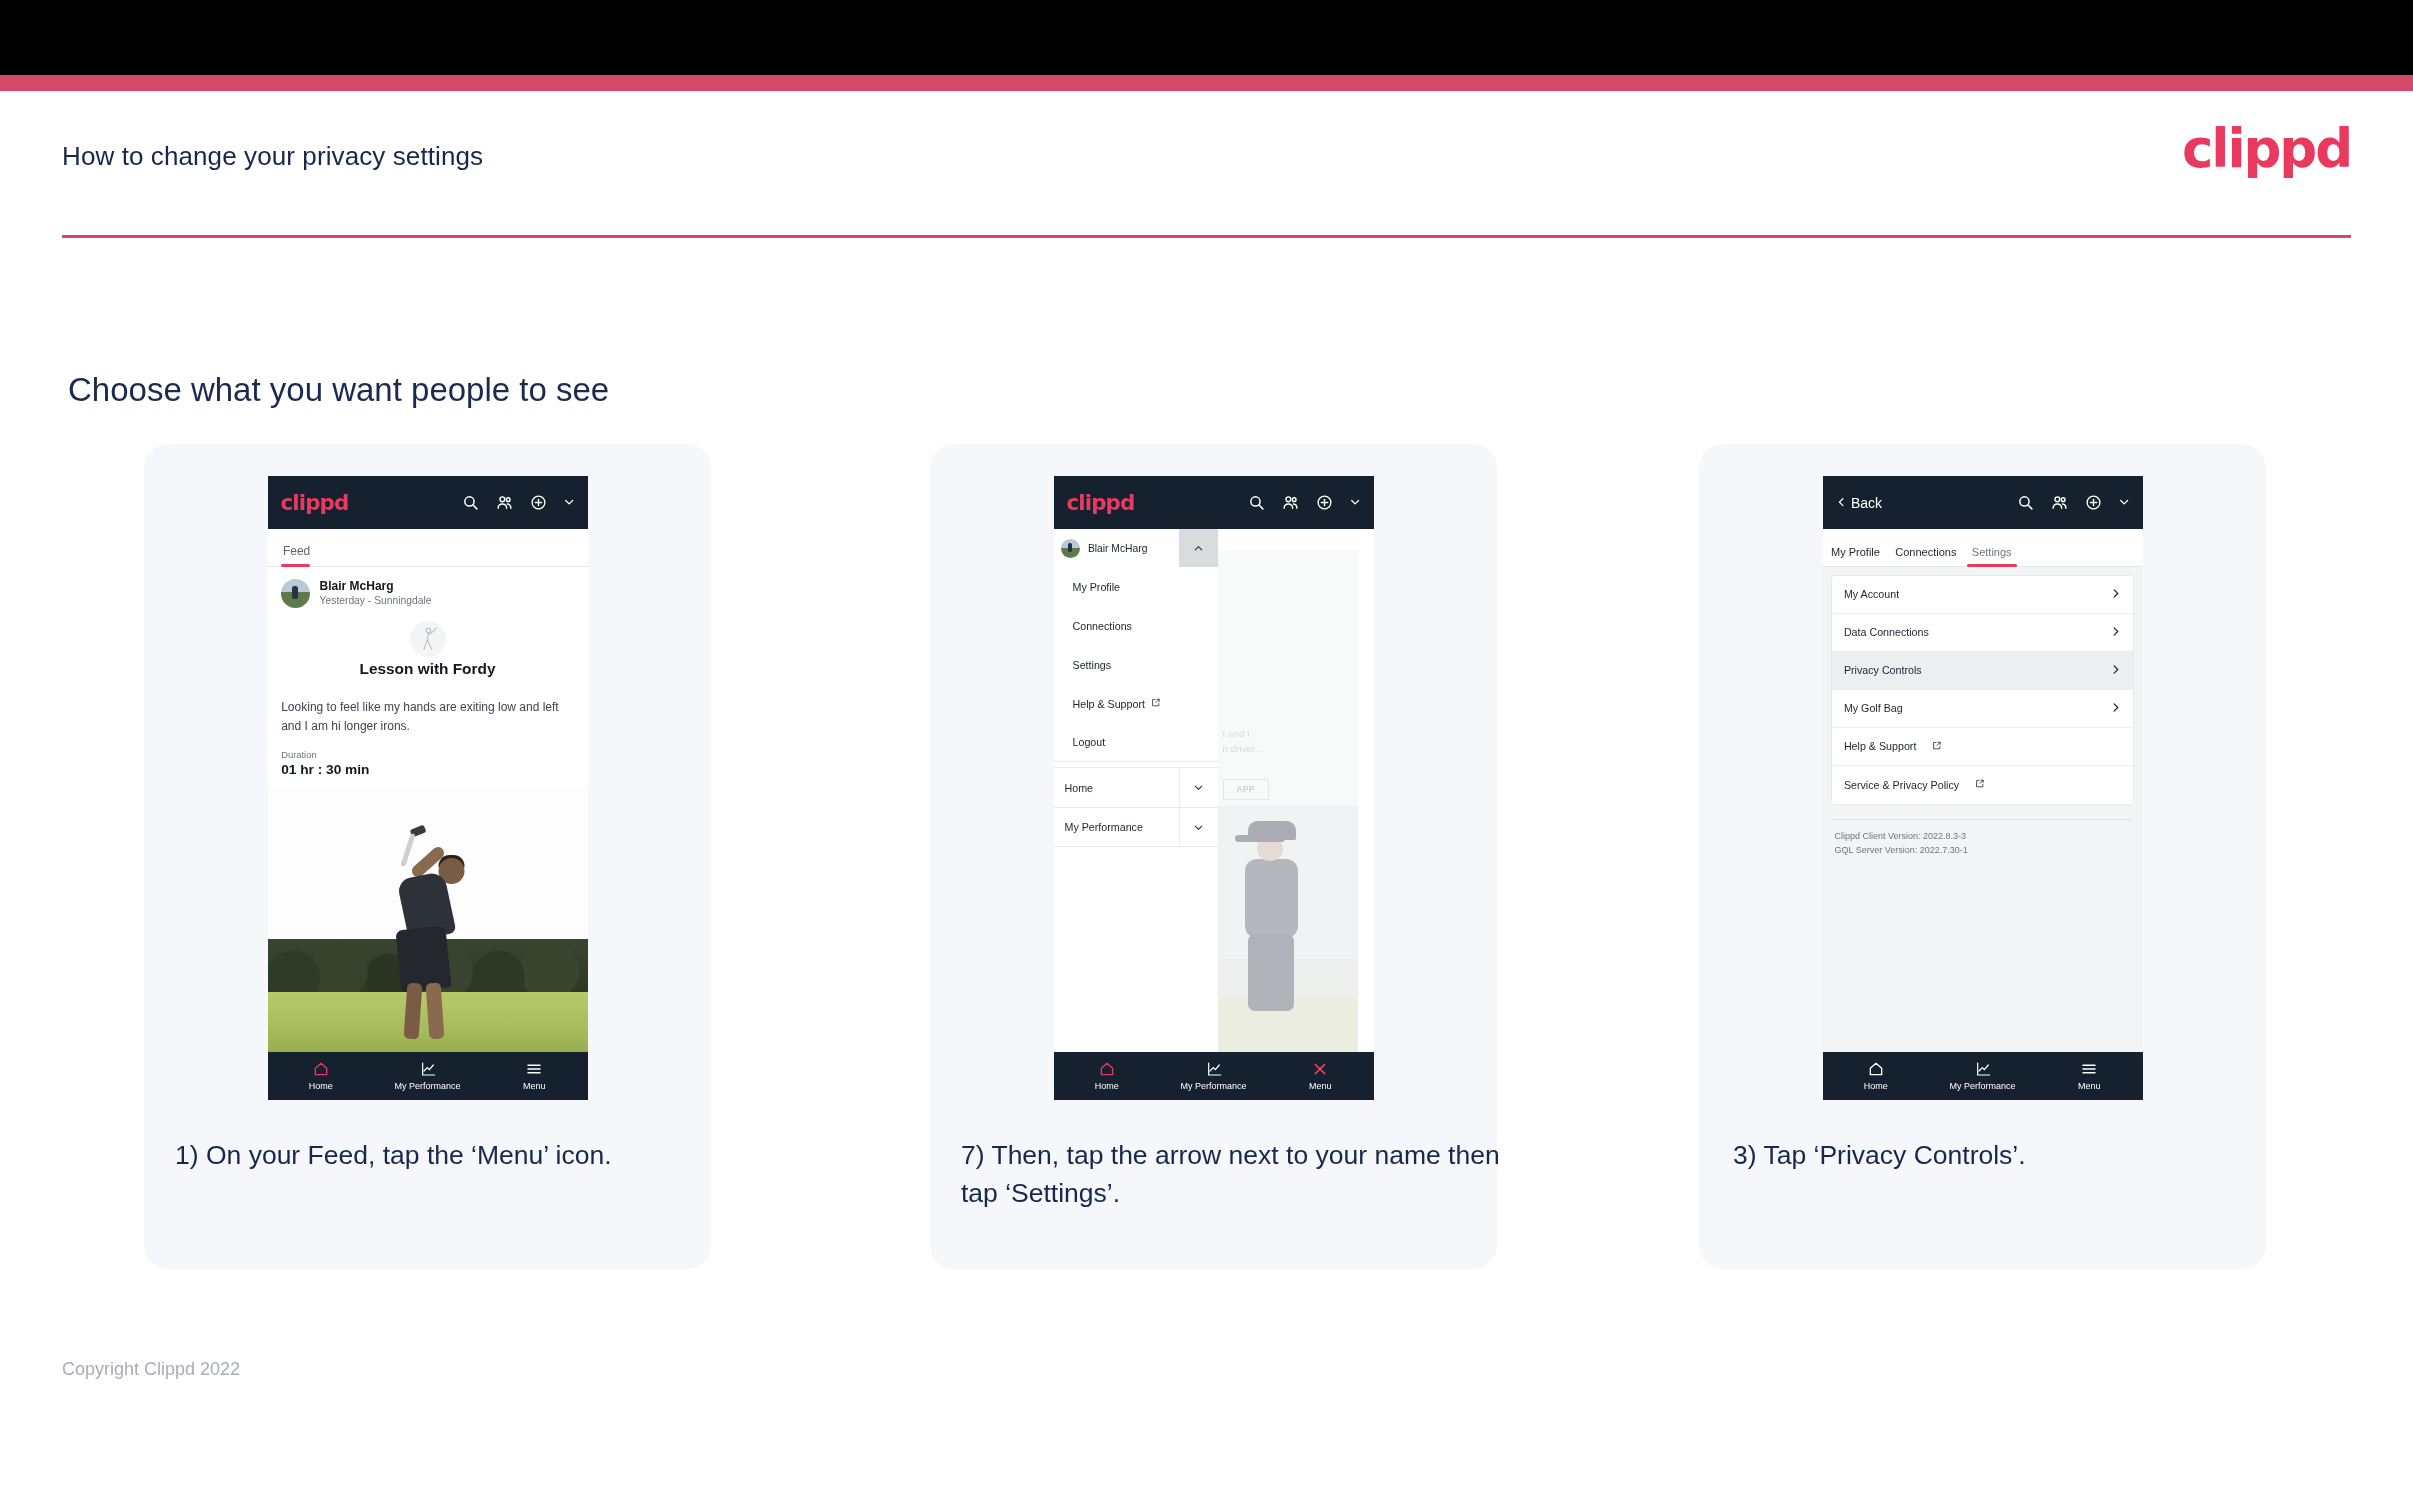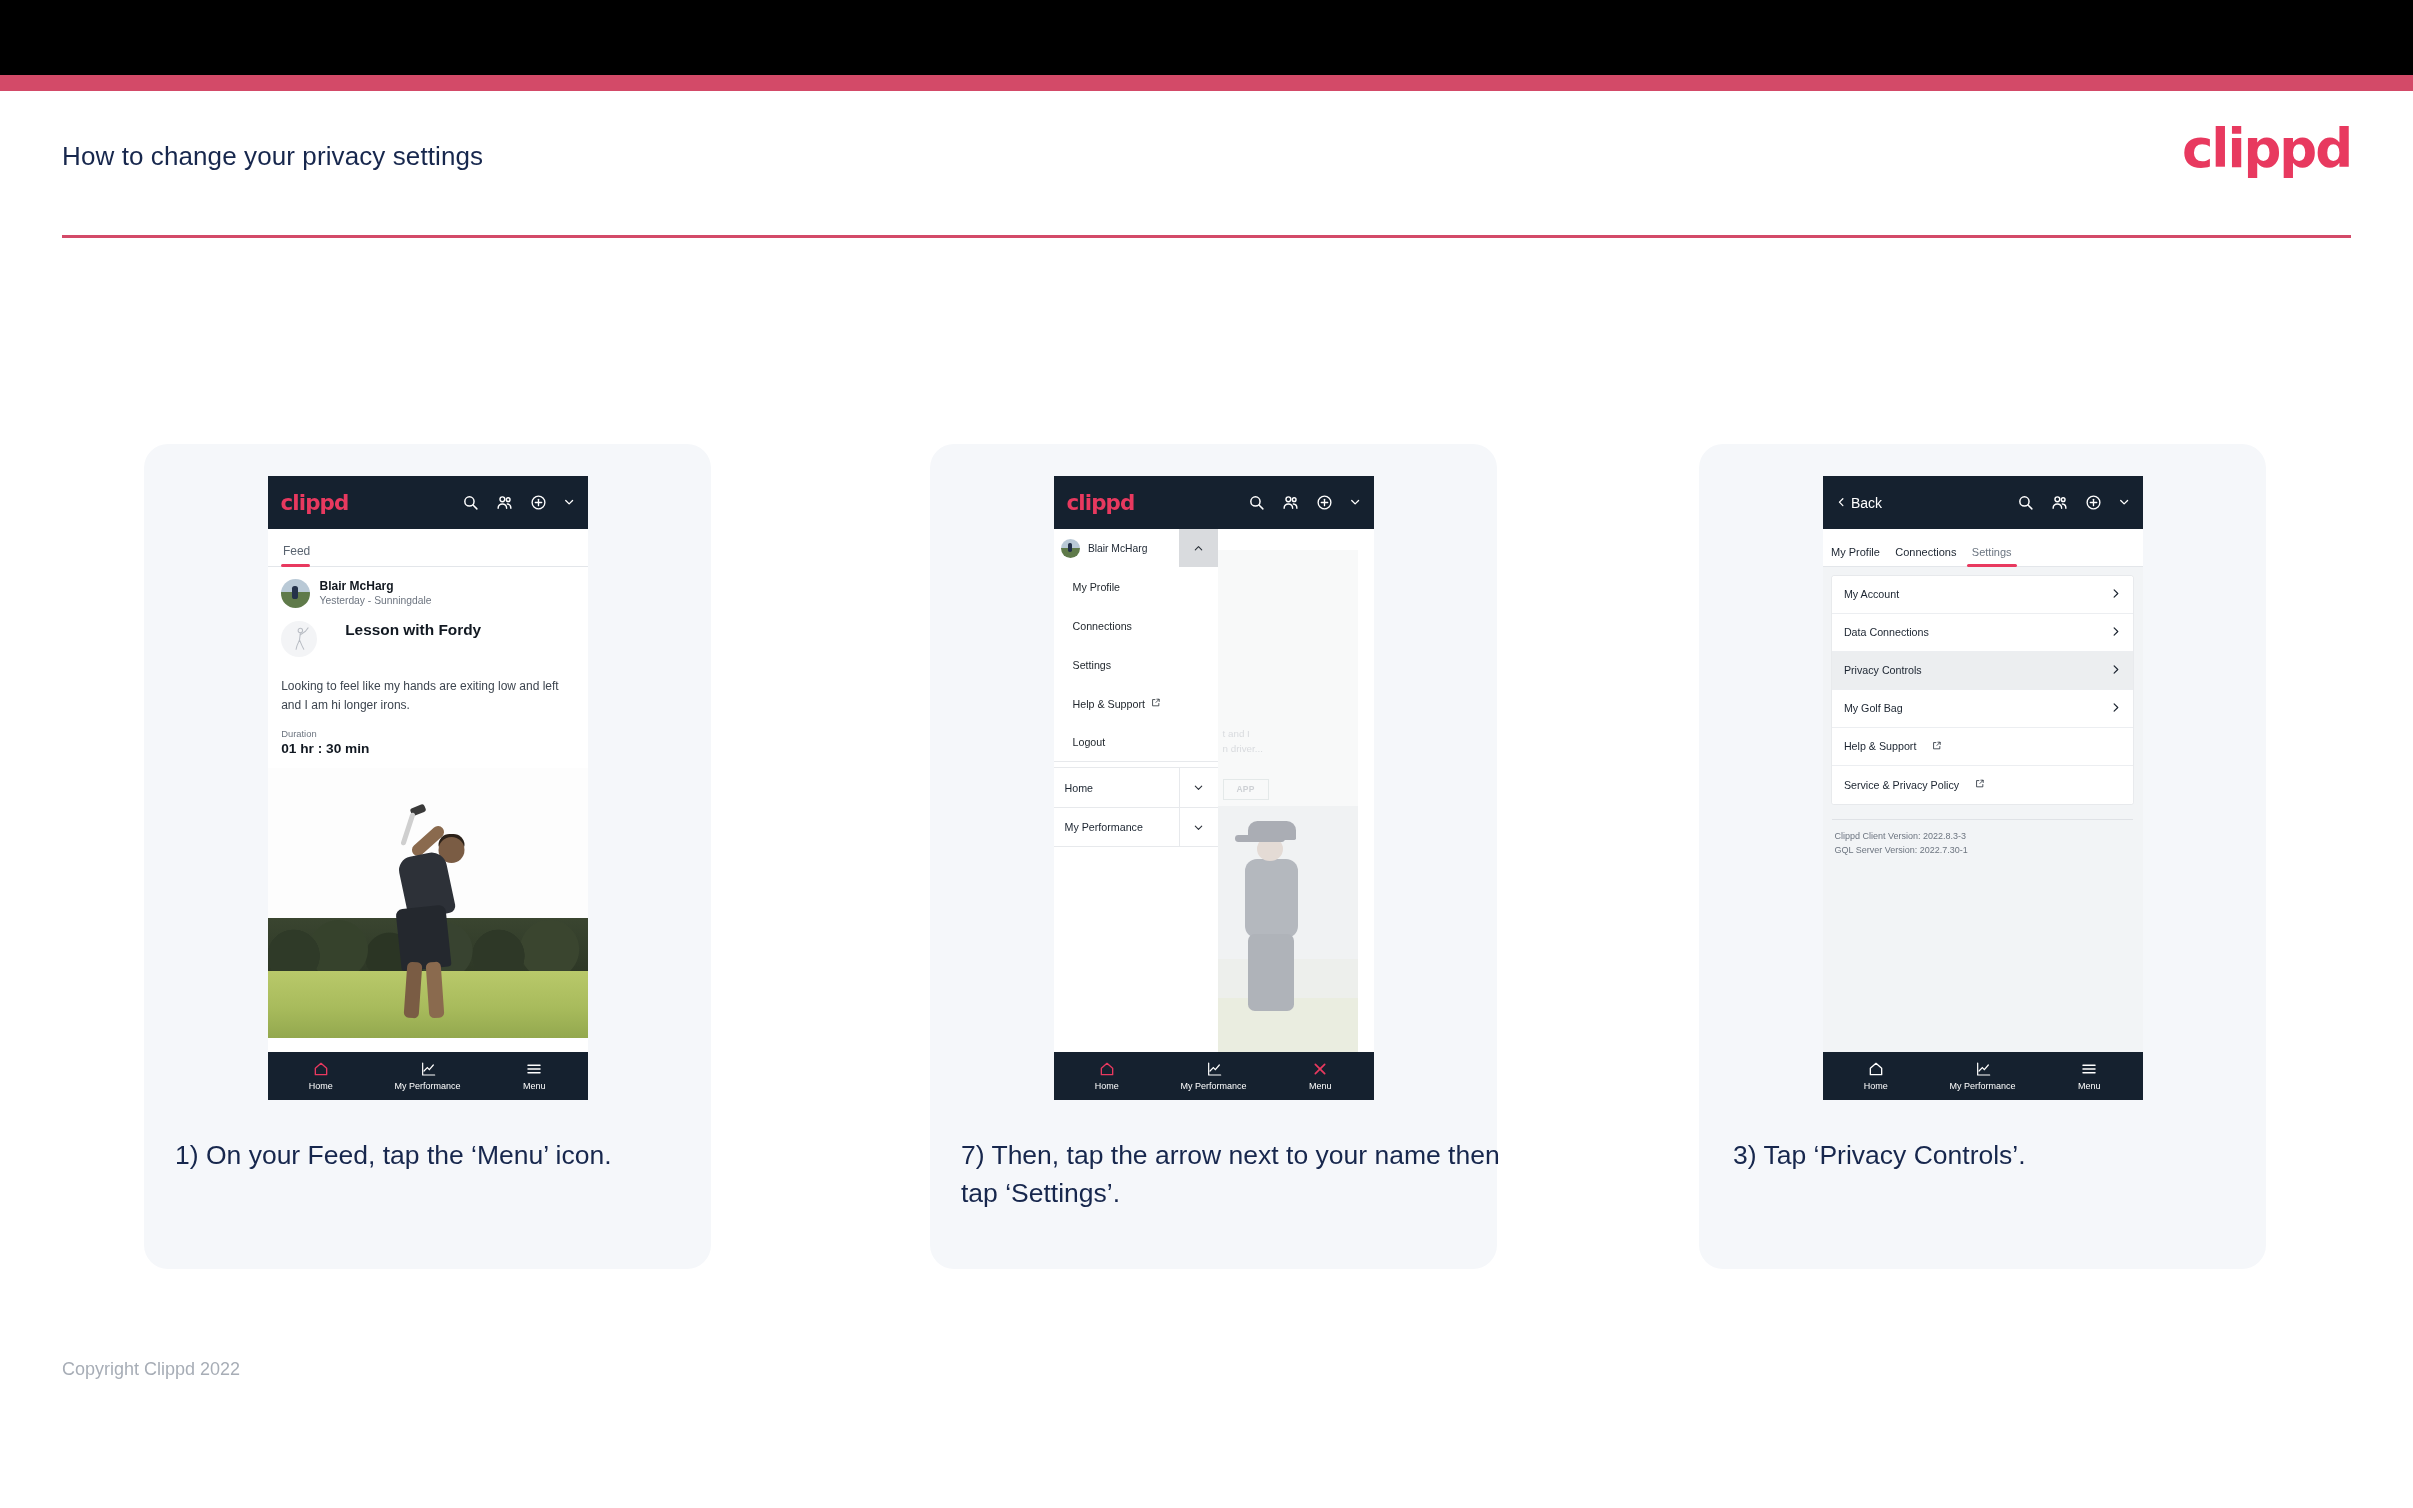--- a/index.html
+++ b/index.html
@@ -97,21 +97,21 @@
     background:linear-gradient(180deg,#b9c9d6 0 46%, #5f7a4a 46% 100%);
     position:relative;
   }
   .avatar::after{
     content:""; position:absolute; left:11px; top:6.8px; width:6px; height:13.7px;
     background:#24324a; border-radius:2.6px;
   }
   .post-name { font-size:12px; font-weight:700; color:#121820; line-height:1.25; }
   .post-meta { font-size:10.3px; color:#6d7580; line-height:1.3; }
 
-  .post-title-row { display:flex; gap:28px; margin-top:13px; }
+  .post-title-row { display:flex; align-items:center; gap:3px; margin-top:13px;flex-direction:column; }
   .golf-chip {
     width:36px; height:36px; border-radius:50%; background:#f3f4f6; flex:none;
     display:flex; align-items:center; justify-content:center;
   }
   .post-title { font-size:15.4px; font-weight:700; color:#111821; }
 
   .post-body { font-size:12px; color:#3d454f; line-height:1.55; margin-top:20px; }
   .post-label { font-size:9.4px; color:#6d7580; margin-top:13.7px; }
   .post-value { font-size:13.7px; font-weight:700; color:#111821; margin-top:2.6px; }
 
@@ -246,20 +246,21 @@
 
   <div class="topbar-black"></div>
   <div class="topbar-pink"></div>
 
   <div class="header">
     <div class="header-title">How to change your privacy settings</div>
     <div class="logo">clippd</div>
     <div class="header-rule"></div>
   </div>
 
+  <div class="sub-title">Choose what you want people to see</div>
 
   <div class="cards">
 
     <div class="card c1">
       <div class="phone p1">
 
         <div class="ph-head">
           <span class="ph-logo">clippd</span>
           <span class="ph-head-icons">
             <span class="ic">

